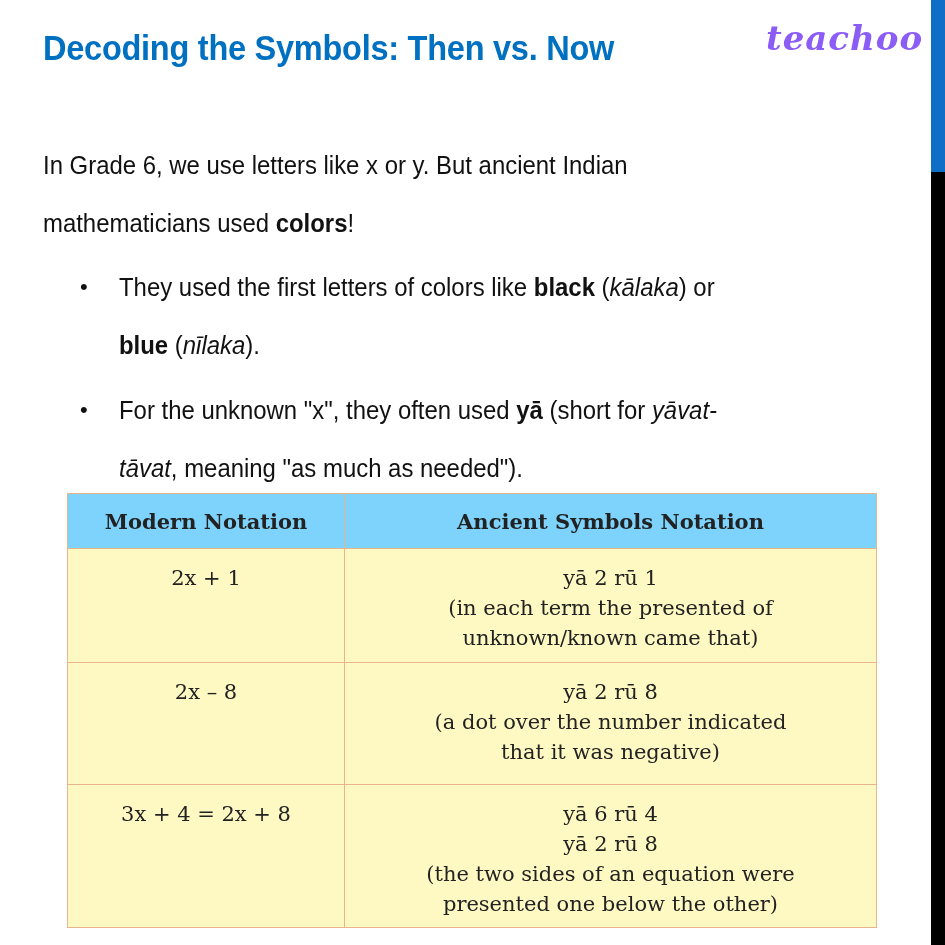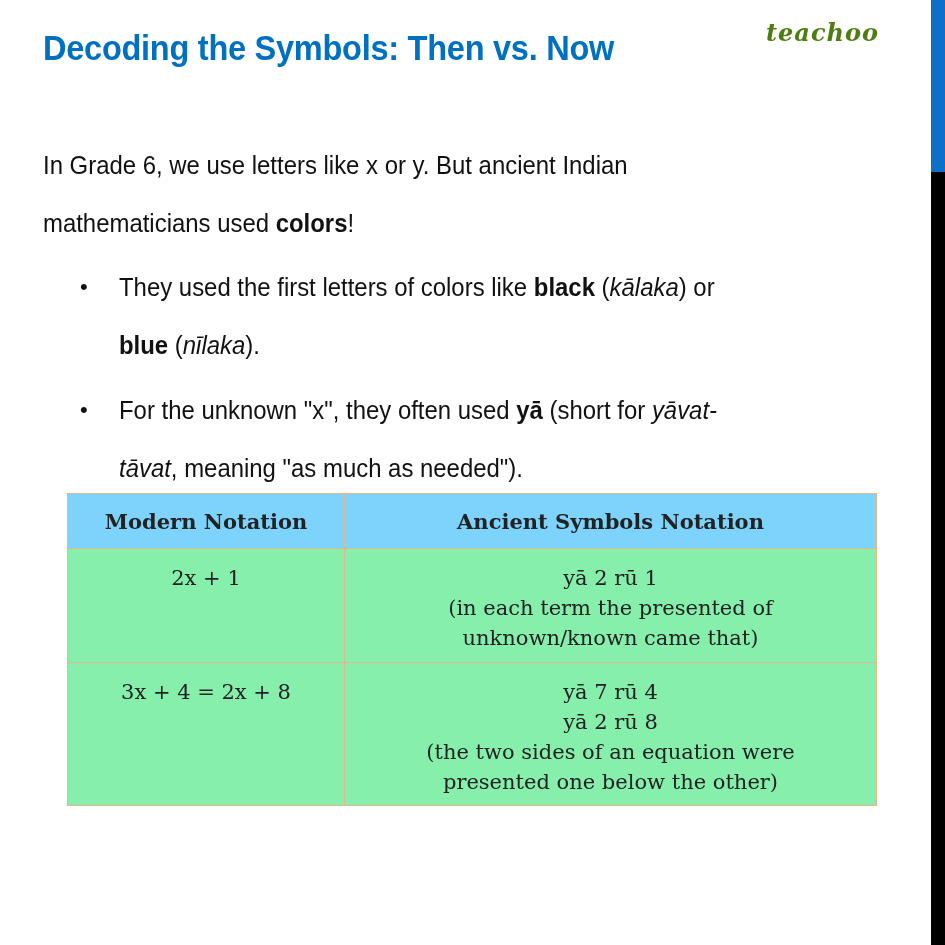--- a/index.html
+++ b/index.html
@@ -1,28 +1,28 @@
 <!DOCTYPE html>
 <html><head>
   <meta charset="utf-8">
   <style>
     html, body { margin:0; padding:0; }
     body { width:945px; height:945px; background:#ffffff; position:relative; overflow:hidden; font-family:"Liberation Sans", sans-serif; color:#111; }
     .title { position:absolute; left:43px; top:28px; font-size:35px; font-weight:bold; color:#0070c0; letter-spacing:-0.3px; font-family:"Liberation Sans Narrow","Liberation Sans", sans-serif; transform:scaleX(0.93); transform-origin:left; white-space:nowrap; }
-    .logo { position:absolute; left:766px; top:18px; font-family:"DejaVu Serif", serif; font-style:italic; font-weight:bold; font-size:24px; color:#4d7c0f; letter-spacing:1px; }
+    .logo { position:absolute; left:766px; top:18px; font-family:"DejaVu Serif", serif; font-style:italic; font-weight:bold; font-size:34px; color:#8b5cf6; letter-spacing:1px; }
     .sidebar-blue { position:absolute; left:931px; top:0; width:14px; height:172px; background:#0f6fc6; }
     .sidebar-black { position:absolute; left:931px; top:172px; width:14px; height:773px; background:#000; }
     .intro { position:absolute; left:43px; top:136px; width:820px; font-size:26px; line-height:58px; transform:scaleX(0.92); transform-origin:left; white-space:nowrap; }
     .bullets { position:absolute; left:80px; top:258px; width:840px; font-size:26px; line-height:58px; }
     .bullet { position:relative; padding-left:39px; margin-bottom:7px; }
     .bullet .dot { position:absolute; left:0; top:0; font-size:22px; }
     .bullet .txt { display:block; transform:scaleX(0.92); transform-origin:left; white-space:nowrap; }
     table { position:absolute; left:67px; top:493px; width:810px; border-collapse:collapse; font-family:"DejaVu Serif", serif; font-size:21px; color:#222; }
     th { background:#7dd3fc; height:52px; font-weight:bold; font-size:21px; color:#222; border:1px solid #e7b58a; }
-    td { background:#86efac; border:1px solid #e9b58d; vertical-align:top; text-align:center; padding-top:14px; line-height:30px; }
+    td { background:#fef9c3; border:1px solid #e9b58d; vertical-align:top; text-align:center; padding-top:14px; line-height:30px; }
     .c1 { width:274px; }
     .r1 td { height:98px; }
     .r2 td { height:106px; }
     .r3 td { height:127px;text-align:center; }
     .it { }
     .line { display:block; }
   </style>
 </head>
 <body>
 
@@ -56,23 +56,31 @@
     <th>Ancient Symbols Notation</th>
   </tr>
   <tr class="r1">
     <td>2x + 1</td>
     <td>
       <span class="line it">yā 2 rū 1</span>
       <span class="line">(in each term the presented of</span>
       <span class="line">unknown/known came that)</span>
     </td>
   </tr>
+  <tr class="r2">
+    <td>2x – 8</td>
+    <td>
+      <span class="line it">yā 2 rū 8̇</span>
+      <span class="line">(a dot over the number indicated</span>
+      <span class="line">that it was negative)</span>
+    </td>
+  </tr>
   <tr class="r3">
     <td>3x + 4 = 2x + 8</td>
     <td>
-      <span class="line it">yā 7 rū 4</span>
+      <span class="line it">yā 6 rū 4</span>
       <span class="line it">yā 2 rū 8</span>
       <span class="line">(the two sides of an equation were</span>
       <span class="line">presented one below the other)</span>
     </td>
   </tr>
 </tbody>
   </table>
 
 </body></html>

